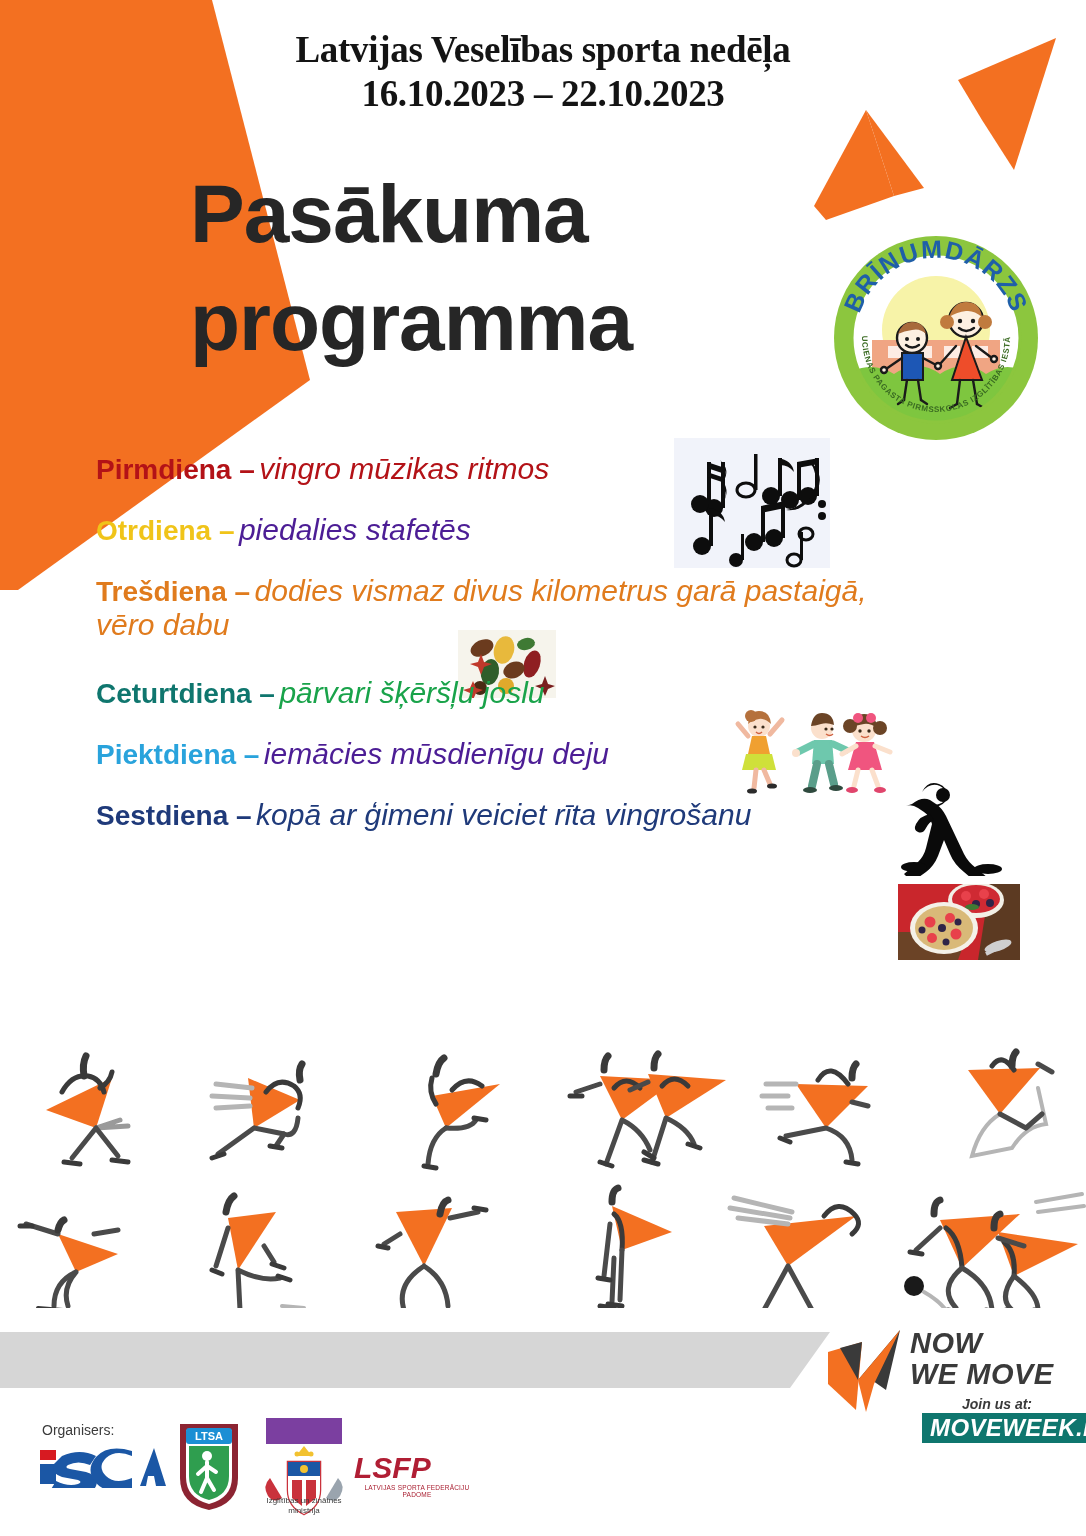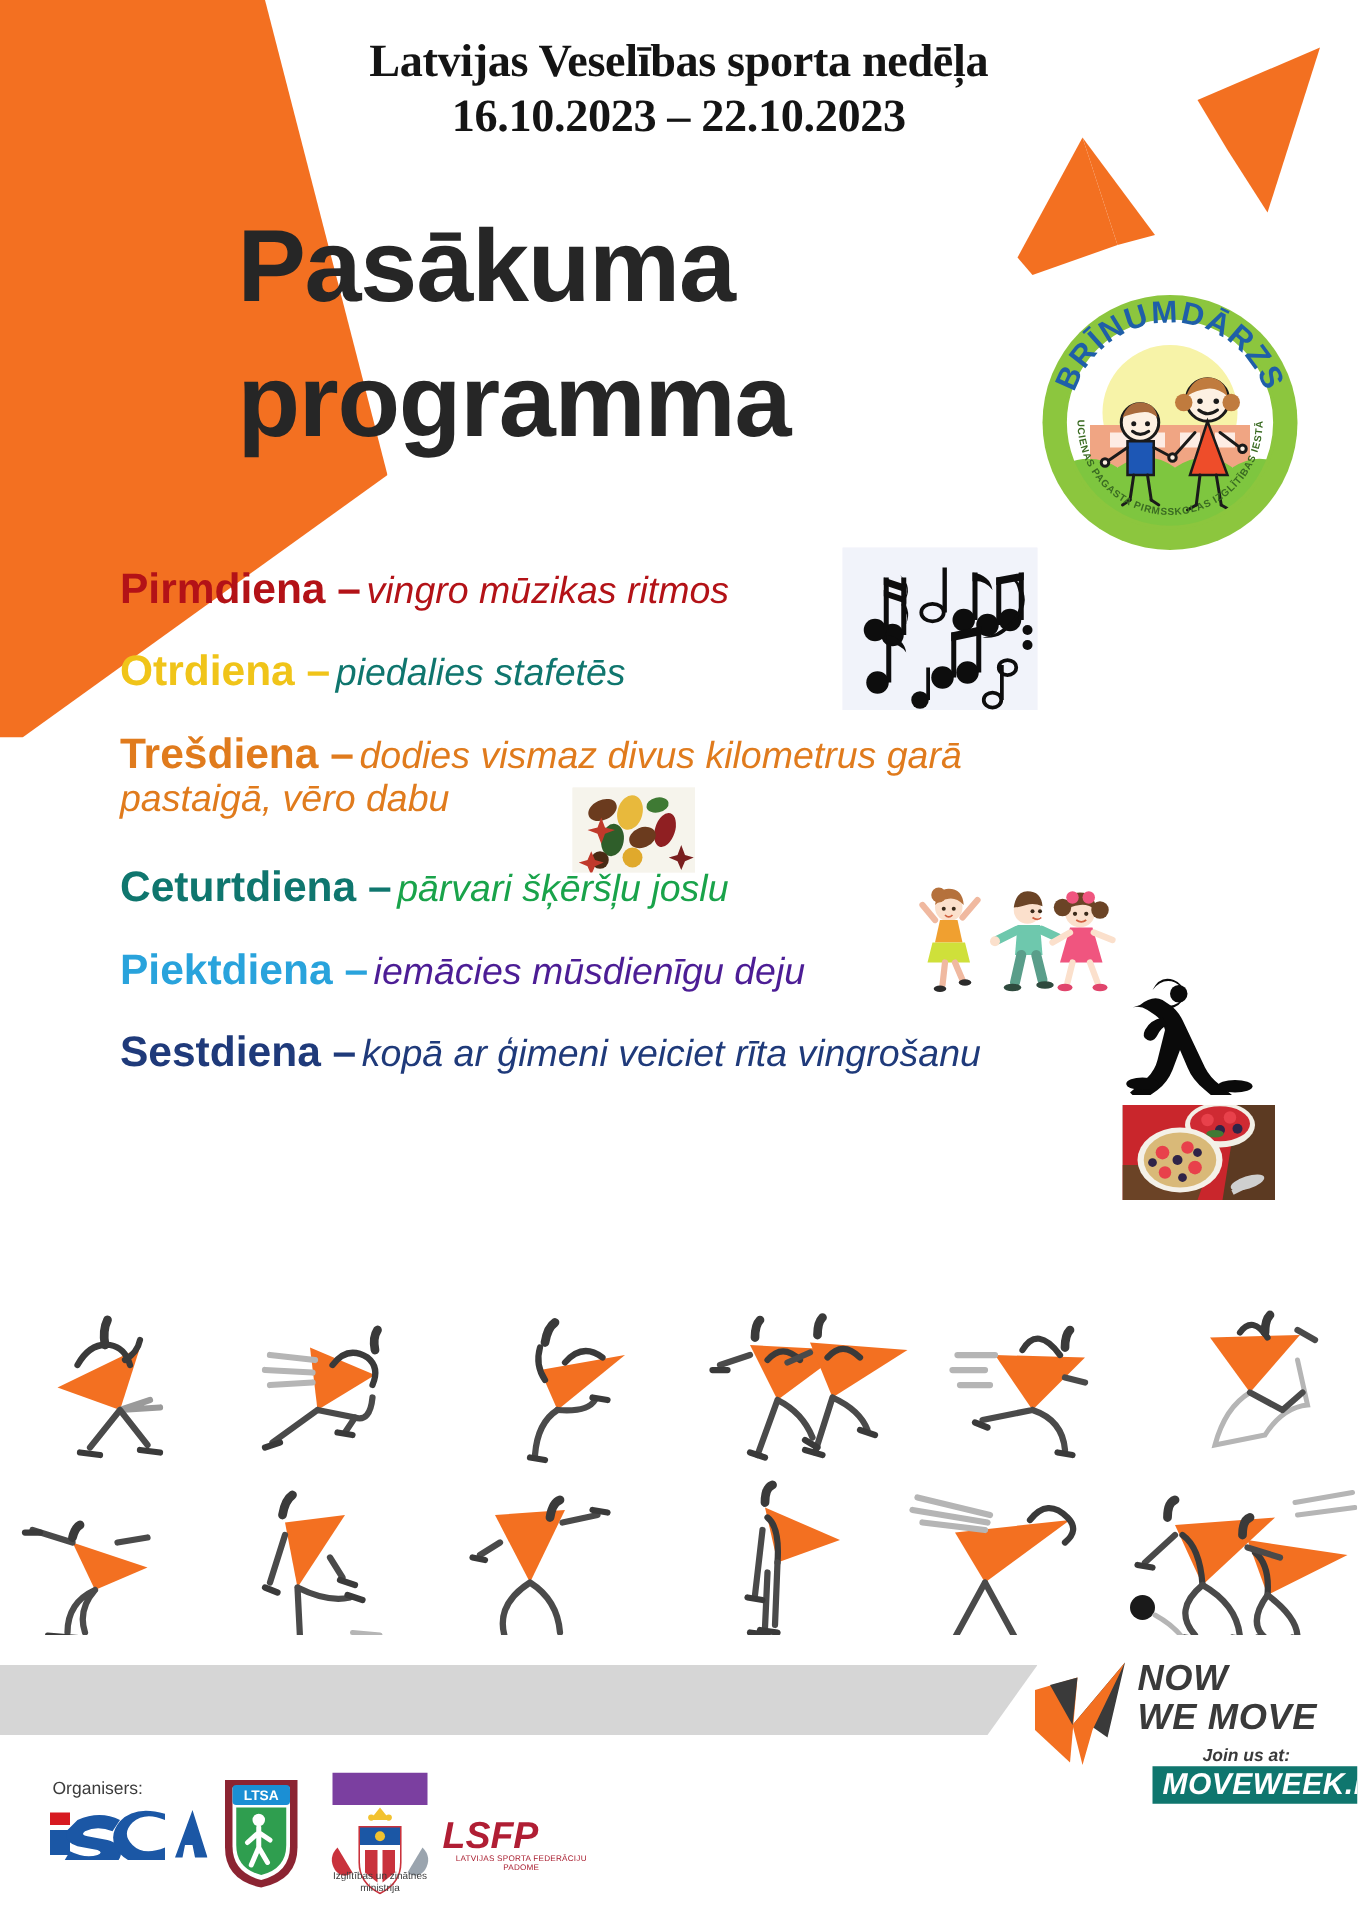--- a/index.html
+++ b/index.html
@@ -31,21 +31,21 @@
     font-weight:bold;font-size:82px;line-height:108px;color:#262626;
     letter-spacing:-1px;
   }
 
   
   .kg-logo{position:absolute;left:832px;top:234px;width:208px;height:208px;z-index:5;}
 
   
   .days{position:absolute;left:96px;top:452px;width:900px;z-index:4;}
   .day-row{margin-bottom:27px;}
-  .day-row .day-name{font-weight:bold;font-size:34px;}
+  .day-row .day-name{font-weight:bold;font-size:28px;}
   .day-row .day-desc{font-style:italic;font-size:30px;}
   .day-row.wed .day-desc{display:inline;}
 
   
   .clip{position:absolute;z-index:3;}
   .clip-notes{left:674px;top:438px;width:156px;height:130px;background:#f2f4fa;}
   .clip-leaves{left:458px;top:630px;width:98px;height:68px;background:#f5f3ec;}
   .clip-dancers{left:730px;top:702px;width:168px;height:100px;}
   .clip-stretch{left:892px;top:776px;width:118px;height:100px;}
   .clip-food{left:898px;top:884px;width:122px;height:76px;}
@@ -329,21 +329,21 @@
 
   <div class="days">
 
     <div class="day-row">
       <span class="day-name" style="color: rgb(179, 18, 23);">Pirmdiena –</span>
       <span class="day-desc" style="color: rgb(179, 18, 23);">vingro mūzikas ritmos</span>
     </div>
 
     <div class="day-row">
       <span class="day-name" style="color: rgb(240, 196, 25);">Otrdiena –</span>
-      <span class="day-desc" style="color: #0f766e;">piedalies stafetēs</span>
+      <span class="day-desc" style="color: #4c1d95;">piedalies stafetēs</span>
     </div>
 
     <div class="day-row wed" style="max-width:790px;">
       <span class="day-name" style="color: rgb(224, 123, 29);">Trešdiena –</span>
       <span class="day-desc" style="color: rgb(224, 123, 29);">dodies vismaz divus kilometrus garā pastaigā, vēro dabu</span>
     </div>
 
     <div class="day-row" style="margin-top:34px;">
       <span class="day-name" style="color: #0f766e;">Ceturtdiena –</span>
       <span class="day-desc" style="color: rgb(25, 163, 74);">pārvari šķēršļu joslu</span>

